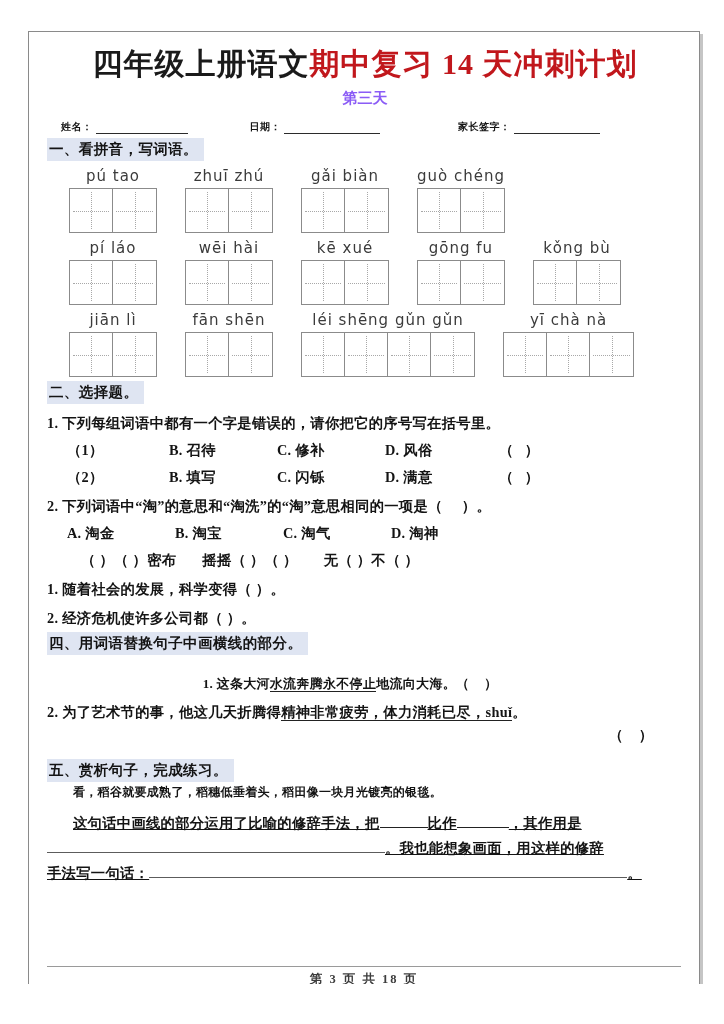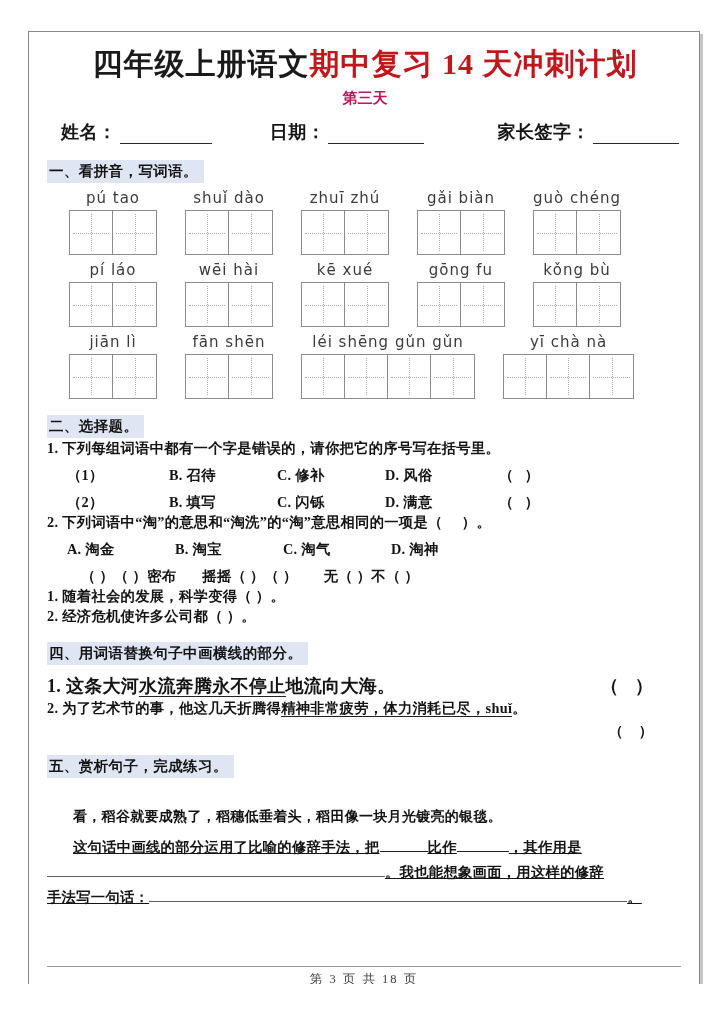--- a/index.html
+++ b/index.html
@@ -40,31 +40,31 @@
     white-space: nowrap;
     font-family: "Liberation Serif", "DejaVu Serif", serif;
   }
   .title .blk { color: #1a1a1a; }
   .title .red { color: #c1171c; }
   .subtitle {
     text-align: center;
     font-size: 15px;
     line-height: 22px;
     font-weight: 700;
-    color: #be185d;
+    color: #8b5cf6;
     margin-top: 1px;
   }
 
   
   .meta-row {
     display: flex;
     align-items: flex-end;
     margin-top: 11px;
     padding: 0 4px 0 14px;
-    font-size: 18px;
+    font-size: 10px;
     font-weight: 700;
     color: #151515;
   }
   .meta-item { display: flex; align-items: flex-end; white-space: nowrap; }
   .meta-label { letter-spacing: 0.5px; }
   .meta-rule {
     display: inline-block;
     border-bottom: 1.4px solid #2b2b2b;
     height: 13px;
     margin-left: 3px;
@@ -80,21 +80,21 @@
     display: inline-block;
     background: #dfe5f2;
     font-size: 14.5px;
     font-weight: 700;
     color: #141414;
     line-height: 20px;
     padding: 1px 6px 2px 2px;
     letter-spacing: 0.4px;
     white-space: nowrap;
   }
-  .sec-wrap { margin-top: 16px; }
+  .sec-wrap { margin-top: 4px; }
 
   
   .py-row {
     display: flex;
     margin-top: 6px;
     padding-left: 22px;
   }
   .py-item { margin-right: 28px; }
   .py-item:last-child { margin-right: 0; }
   .py-text {
@@ -132,20 +132,21 @@
     top: 50%; left: 3px; right: 3px;
     border-top: 1px dotted #a8a8a8;
   }
 
   
   .q {
     font-size: 14.3px;
     line-height: 20px;
     font-weight: 700;
     color: #141414;
+    margin-top: 9px;
     letter-spacing: 0.3px;
   }
   .opts {
     display: flex;
     font-size: 14.3px;
     font-weight: 700;
     color: #141414;
     margin-top: 8px;
     padding-left: 20px;
     letter-spacing: 0.3px;
@@ -164,48 +165,48 @@
     color: #141414;
     margin-top: 8px;
     padding-left: 34px;
     letter-spacing: 0.3px;
     white-space: nowrap;
   }
   .idiom-row span.gapx { display: inline-block; width: 26px; }
   .row-flex {
     display: flex;
     align-items: baseline;
-    justify-content: space-between;
-    font-size: 18px;
-    font-weight: 700;
-    color: #141414;
-    margin-top: 9px;
+    justify-content: center;
+    font-size: 13px;
+    font-weight: 700;
+    color: #141414;
+    margin-top: 20px;
     letter-spacing: 0.3px;
   }
   .right-paren {
     letter-spacing: 6px;
     padding-right: 24px;
     white-space: nowrap;
   }
   .only-paren {
     text-align: right;
     font-size: 14.3px;
     font-weight: 700;
     color: #141414;
     padding-right: 24px;
     letter-spacing: 6px;
     margin-top: 4px;
   }
   .sent {
-    font-size: 14px;
+    font-size: 12px;
     line-height: 21px;
     font-weight: 700;
     color: #141414;
     letter-spacing: 0.3px;
-    margin-top: 28px;
+    margin-top: 0;
     padding-left: 26px;
   }
   .para {
     font-size: 14.3px;
     line-height: 25px;
     font-weight: 700;
     color: #141414;
     letter-spacing: 0.3px;
     margin-top: 8px;
     text-align: justify;
@@ -220,21 +221,21 @@
   }
   .footer-rule {
     margin: 0 18px 4px 18px;
     border-top: 1.1px solid #9a9a9a;
   }
   .footer-text {
     text-align: center;
     font-size: 12.5px;
     color: #3d3d3d;
     letter-spacing: 2px;
-    font-weight: 400;
+    font-weight: 700;
   }
 </style>
 </head>
 <body>
 
 <div class="page">
   <div class="page-frame">
     <div class="inner">
 
       <div class="title">
@@ -259,27 +260,20 @@
         </div>
       </div>
 
       <div class="sec-wrap">
         <span class="sec-head">一、看拼音，写词语。</span>
       </div>
 
       <div class="py-row">
         <div class="py-item">
           <div class="py-text">pú tao</div>
-          <div class="tian-grid">
-            <div class="tian-cell"></div>
-            <div class="tian-cell"></div>
-          </div>
-        </div>
-        <div class="py-item">
-          <div class="py-text">shuǐ dào</div>
           <div class="tian-grid">
             <div class="tian-cell"></div>
             <div class="tian-cell"></div>
           </div>
         </div>
         <div class="py-item">
           <div class="py-text">zhuī zhú</div>
           <div class="tian-grid">
             <div class="tian-cell"></div>
             <div class="tian-cell"></div>

